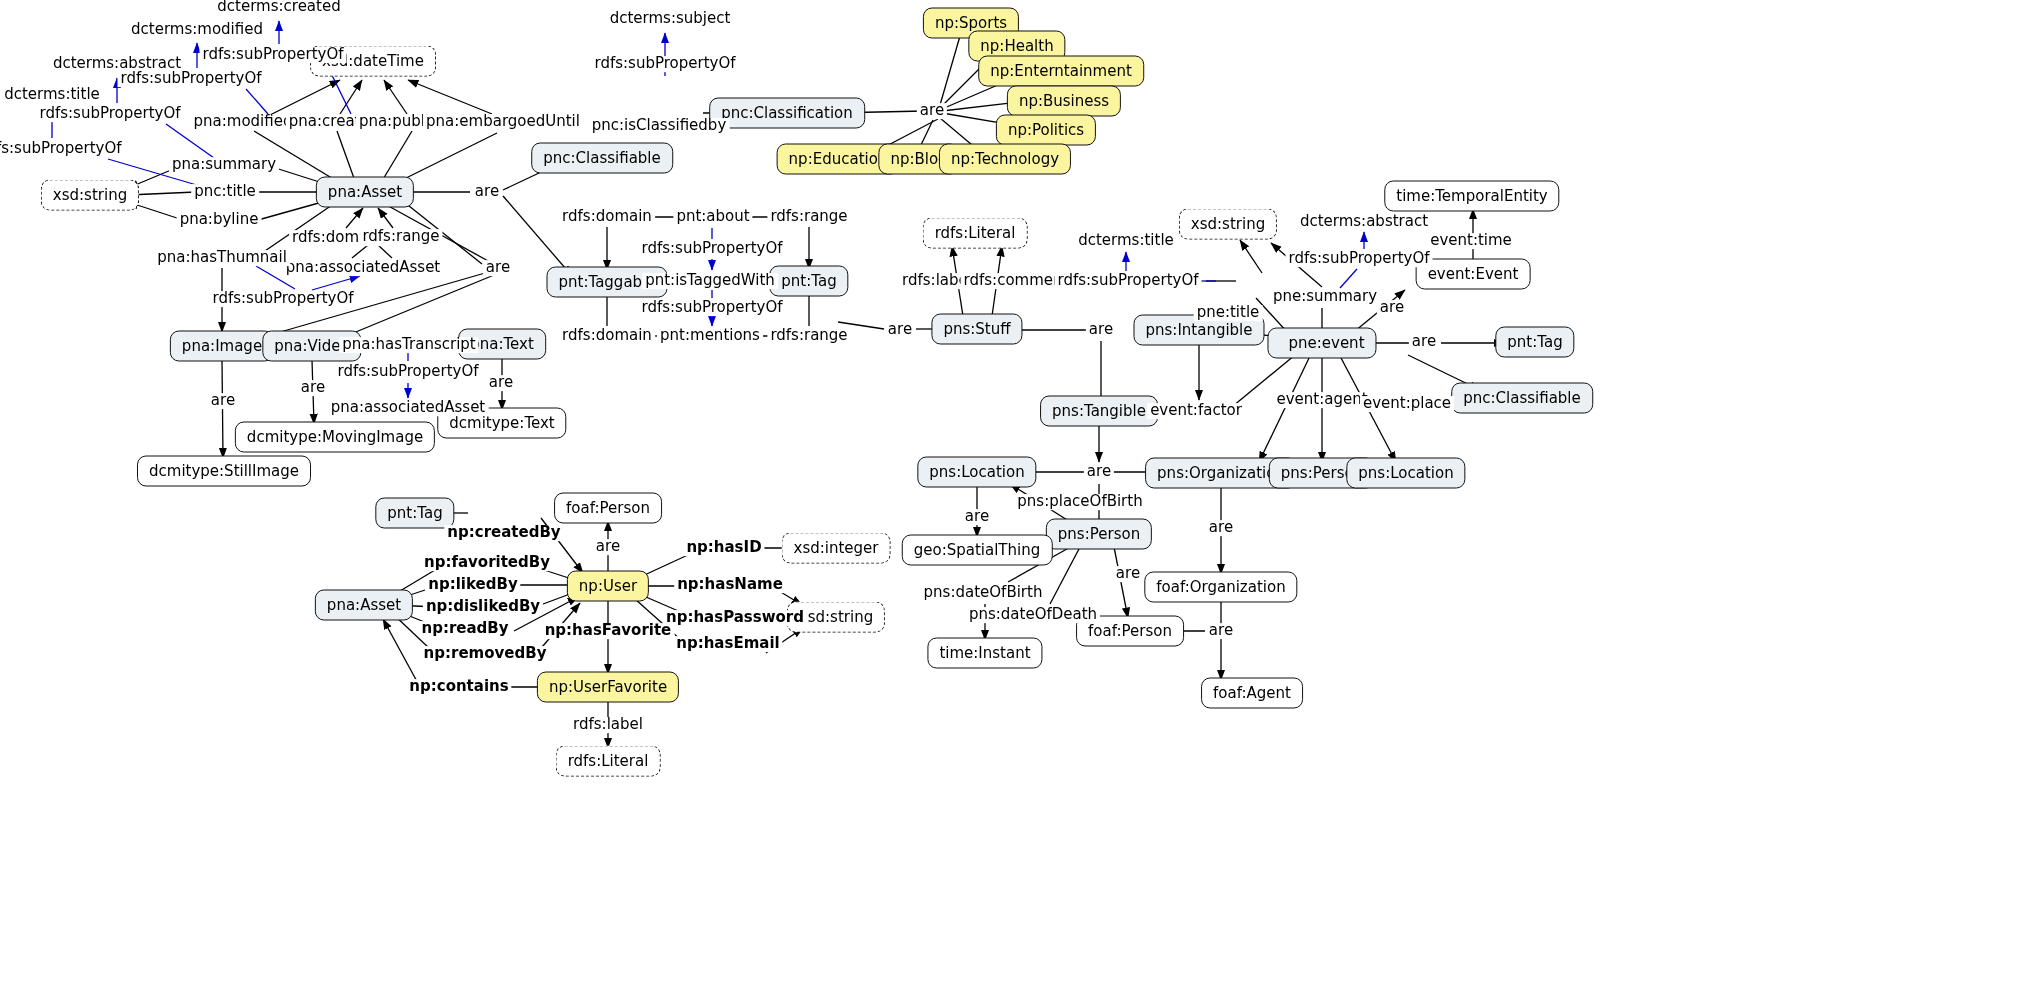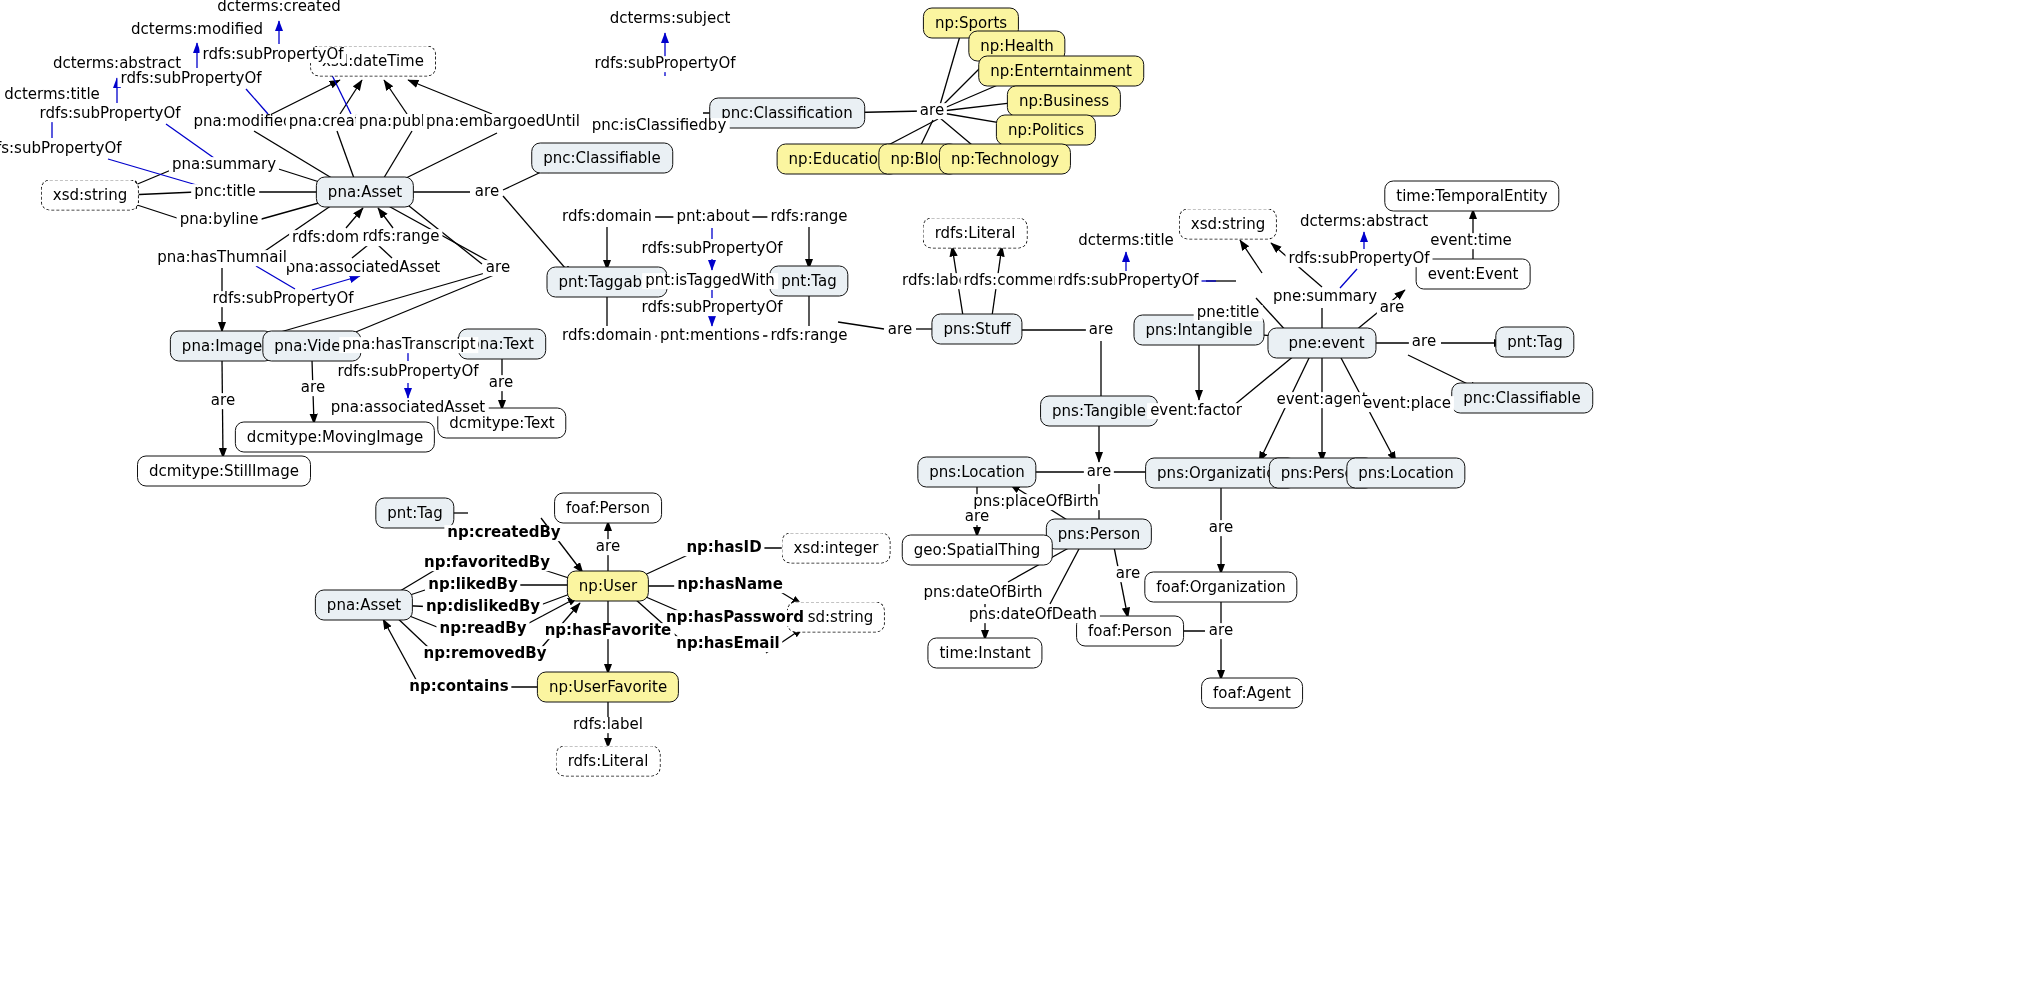--- a/index.html
+++ b/index.html
@@ -246,21 +246,21 @@
       <div class="node n-plain" style="left: 977px; top: 550px;">geo:SpatialThing</div>
       <div class="node n-plain" style="left: 1221px; top: 587px;">foaf:Organization</div>
       <div class="node n-plain" style="left: 1130px; top: 631px;">foaf:Person</div>
       <div class="node n-plain" style="left: 985px; top: 653px;">time:Instant</div>
       <div class="node n-plain" style="left: 1252px; top: 693px;">foaf:Agent</div>
       <div class="node n-dashed" style="left: 1228px; top: 224px;">xsd:string</div>
       <div class="node n-class" style="left: 1322px; top: 343px; padding-left: 20px;">pne:event</div>
       <div class="node n-class" style="left: 1322px; top: 473px;">pns:Person</div>
       <div class="node n-class" style="left: 1406px; top: 473px;">pns:Location</div>
       <div class="node n-plain" style="left: 1472px; top: 196px;">time:TemporalEntity</div>
-      <div class="node n-plain" style="left: 1473px; top: 274px; border-radius: 8px;">event:Event</div>
+      <div class="node n-plain" style="left: 1473px; top: 274px;">event:Event</div>
       <div class="node n-class" style="left: 1535px; top: 342px;">pnt:Tag</div>
       <div class="node n-class" style="left: 1522px; top: 398px;">pnc:Classifiable</div>
       <div class="node n-class" style="left: 415px; top: 513px;">pnt:Tag</div>
       <div class="node n-plain" style="left: 608px; top: 508px;">foaf:Person</div>
       <div class="node n-yellow" style="left: 608px; top: 586px;">np:User</div>
       <div class="node n-class" style="left: 364px; top: 605px;">pna:Asset</div>
       <div class="node n-yellow" style="left: 608px; top: 687px;">np:UserFavorite</div>
       <div class="node n-dashed" style="left: 608px; top: 761px;">rdfs:Literal</div>
       <div class="node n-dashed" style="left: 836px; top: 548px;">xsd:integer</div>
       <div class="node n-dashed" style="left: 836px; top: 617px;">xsd:string</div>
@@ -317,33 +317,33 @@
       <div class="lbl" style="left: 1364px; top: 222px;">dcterms:abstract</div>
       <div class="lbl" style="left: 1359px; top: 259px;">rdfs:subPropertyOf</div>
       <div class="lbl" style="left: 1325px; top: 297px;">pne:summary</div>
       <div class="lbl" style="left: 1471px; top: 241px;">event:time</div>
       <div class="lbl" style="left: 1392px; top: 308px;">are</div>
       <div class="lbl" style="left: 1424px; top: 342px;">are</div>
       <div class="lbl" style="left: 1196px; top: 411px;">event:factor</div>
       <div class="lbl" style="left: 1322px; top: 400px;">event:agent</div>
       <div class="lbl" style="left: 1407px; top: 404px;">event:place</div>
       <div class="lbl" style="left: 1099px; top: 472px;">are</div>
-      <div class="lbl" style="left: 1036px; top: 502px;">pns:placeOfBirth</div>
+      <div class="lbl" style="left: 1080px; top: 502px;">pns:placeOfBirth</div>
       <div class="lbl" style="left: 977px; top: 517px;">are</div>
       <div class="lbl" style="left: 1221px; top: 528px;">are</div>
       <div class="lbl" style="left: 1128px; top: 574px;">are</div>
       <div class="lbl" style="left: 983px; top: 593px;">pns:dateOfBirth</div>
       <div class="lbl" style="left: 1033px; top: 615px;">pns:dateOfDeath</div>
       <div class="lbl" style="left: 1221px; top: 631px;">are</div>
       <div class="lbl bold" style="left: 504px; top: 513px; margin-top: 20px;">np:createdBy</div>
       <div class="lbl" style="left: 608px; top: 547px;">are</div>
       <div class="lbl bold" style="left: 487px; top: 563px;">np:favoritedBy</div>
       <div class="lbl bold" style="left: 473px; top: 585px;">np:likedBy</div>
       <div class="lbl bold" style="left: 483px; top: 607px;">np:dislikedBy</div>
-      <div class="lbl bold" style="left: 483px; top: 629px;">np:readBy</div>
+      <div class="lbl bold" style="left: 465px; top: 629px;">np:readBy</div>
       <div class="lbl bold" style="left: 485px; top: 654px;">np:removedBy</div>
       <div class="lbl bold" style="left: 459px; top: 687px;">np:contains</div>
       <div class="lbl bold" style="left: 608px; top: 631px;">np:hasFavorite</div>
       <div class="lbl bold" style="left: 724px; top: 548px;">np:hasID</div>
       <div class="lbl bold" style="left: 730px; top: 585px;">np:hasName</div>
       <div class="lbl bold" style="left: 735px; top: 618px;">np:hasPassword</div>
       <div class="lbl bold" style="left: 728px; top: 644px;">np:hasEmail</div>
       <div class="lbl" style="left: 608px; top: 725px;">rdfs:label</div>
     </div>
 

